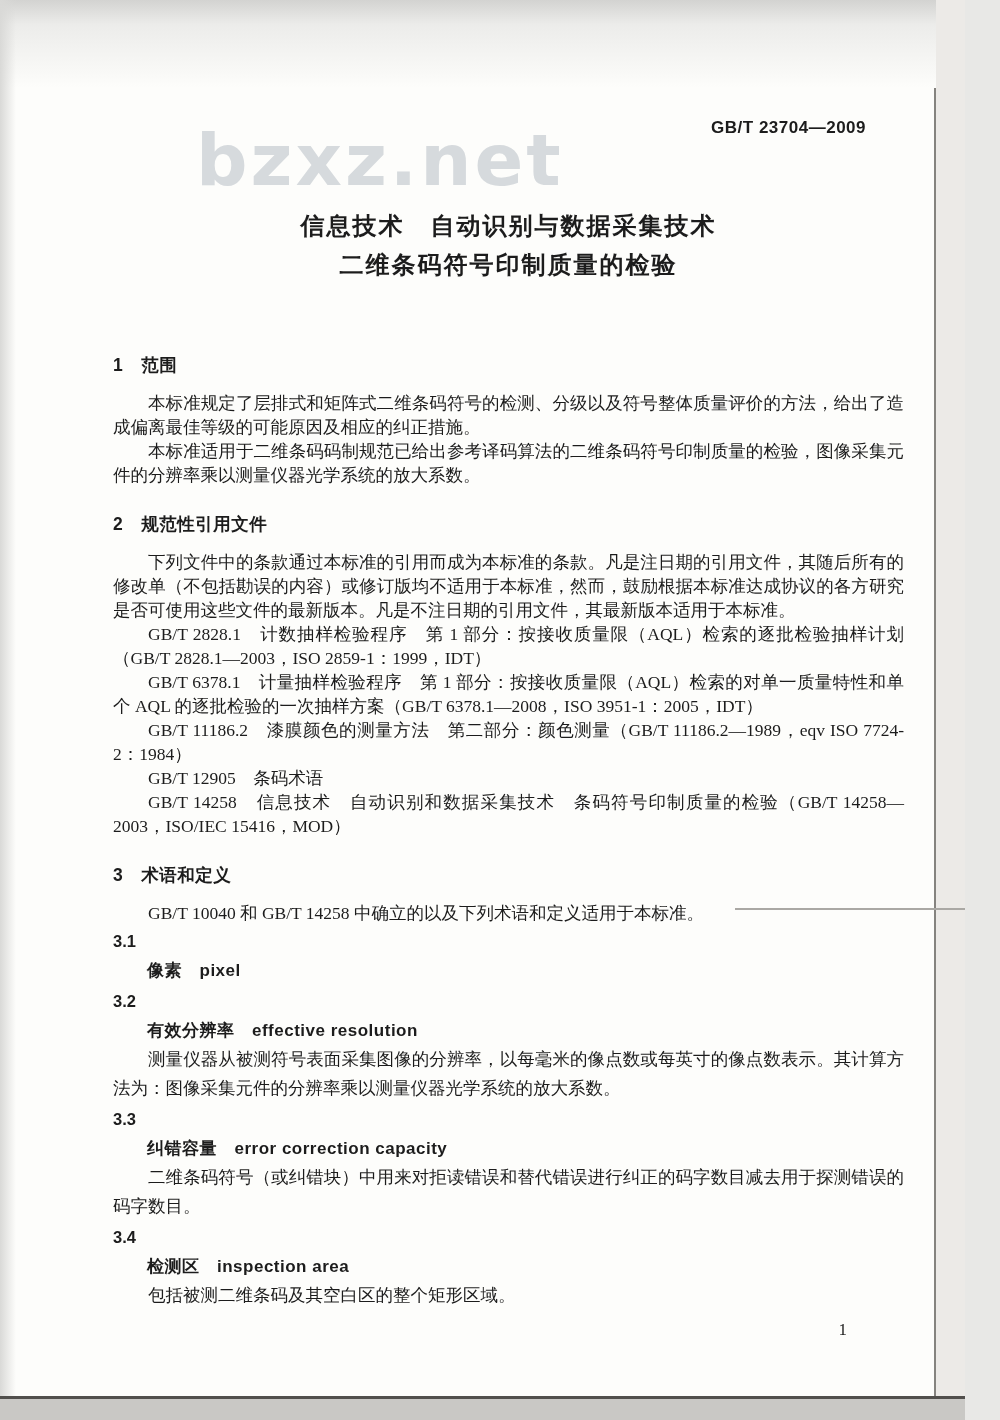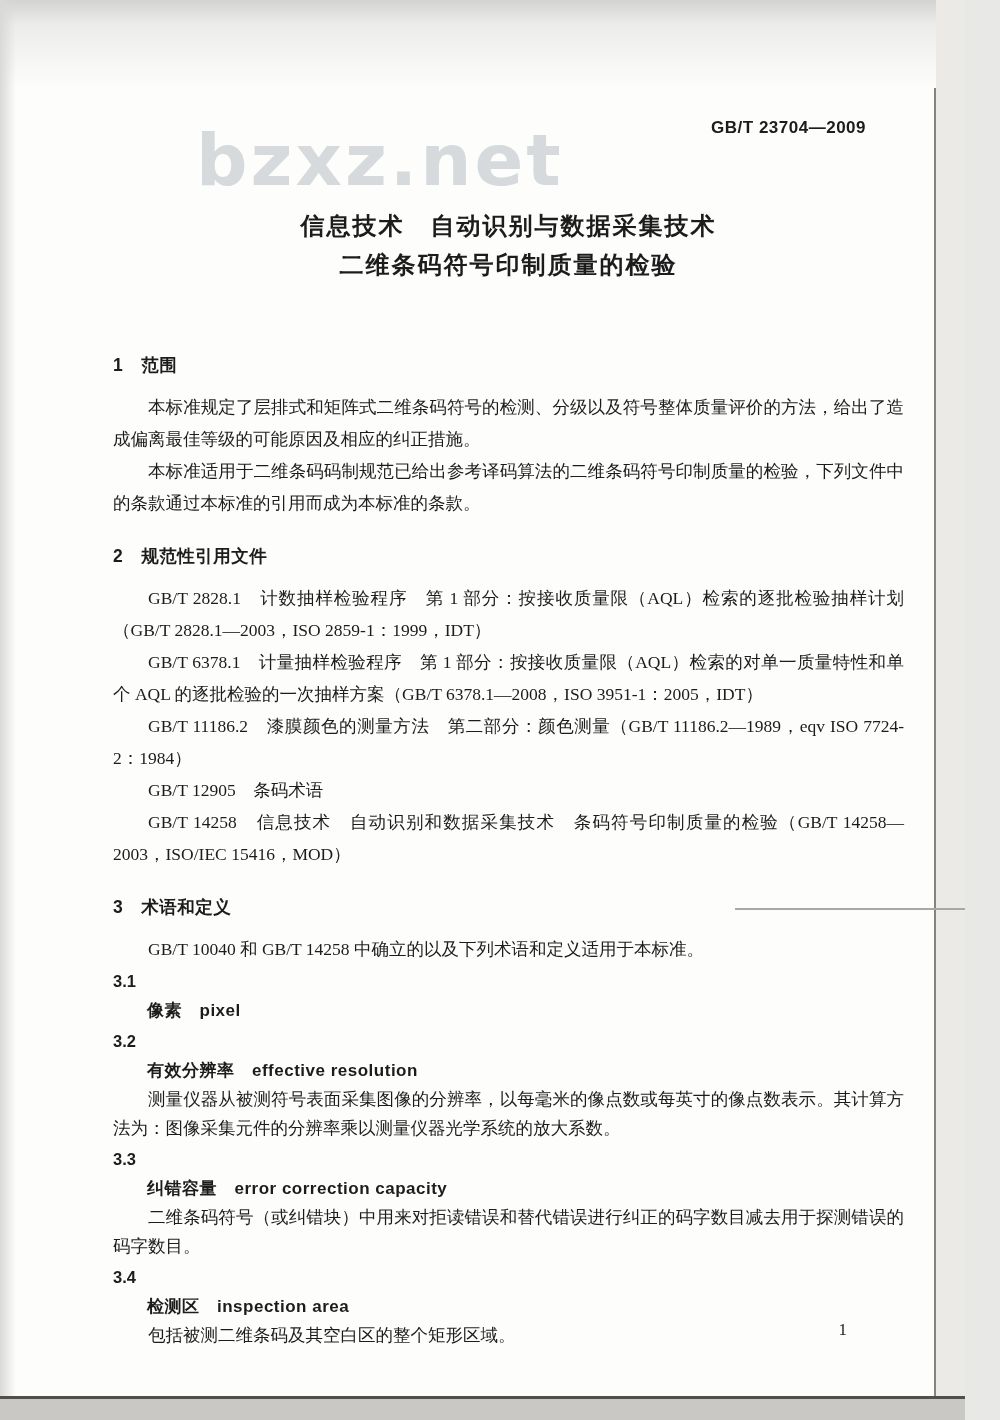--- a/index.html
+++ b/index.html
@@ -78,21 +78,21 @@
     font-family: "Liberation Sans", "DejaVu Sans", sans-serif;
     font-weight: 700;
     font-size: 17.5px;
     line-height: 26px;
     margin: 24px 0 13px 0;
     letter-spacing: 0.5px;
   }
   h2.sec-heading.first { margin-top: 68px; }
   p.body-text {
     font-size: 17.5px;
-    line-height: 32px;
+    line-height: 24px;
     text-align: justify;
   }
   p.indent { text-indent: 2em; }
   .term { margin-top: 2px; }
   .term p { line-height: 29px; }
   .term-num {
     font-family: "Liberation Sans", "DejaVu Sans", sans-serif;
     font-weight: 700;
     font-size: 16.5px;
   }
@@ -127,23 +127,24 @@
 
   <div class="content">
 
     <div class="doc-title">
       <div>信息技术　自动识别与数据采集技术</div>
       <div>二维条码符号印制质量的检验</div>
     </div>
 
     <h2 class="sec-heading first">1　范围</h2>
     <p class="body-text indent">本标准规定了层排式和矩阵式二维条码符号的检测、分级以及符号整体质量评价的方法，给出了造成偏离最佳等级的可能原因及相应的纠正措施。</p>
-    <p class="body-text indent">本标准适用于二维条码码制规范已给出参考译码算法的二维条码符号印制质量的检验，下列文件中的条款通过本标准的引用而成为本标准的条款。</p>
+    <p class="body-text indent">本标准适用于二维条码码制规范已给出参考译码算法的二维条码符号印制质量的检验，图像采集元件的分辨率乘以测量仪器光学系统的放大系数。</p>
 
     <h2 class="sec-heading">2　规范性引用文件</h2>
+    <p class="body-text indent">下列文件中的条款通过本标准的引用而成为本标准的条款。凡是注日期的引用文件，其随后所有的修改单（不包括勘误的内容）或修订版均不适用于本标准，然而，鼓励根据本标准达成协议的各方研究是否可使用这些文件的最新版本。凡是不注日期的引用文件，其最新版本适用于本标准。</p>
     <p class="body-text indent">GB/T 2828.1　计数抽样检验程序　第 1 部分：按接收质量限（AQL）检索的逐批检验抽样计划（GB/T 2828.1—2003，ISO 2859-1：1999，IDT）</p>
     <p class="body-text indent">GB/T 6378.1　计量抽样检验程序　第 1 部分：按接收质量限（AQL）检索的对单一质量特性和单个 AQL 的逐批检验的一次抽样方案（GB/T 6378.1—2008，ISO 3951-1：2005，IDT）</p>
     <p class="body-text indent">GB/T 11186.2　漆膜颜色的测量方法　第二部分：颜色测量（GB/T 11186.2—1989，eqv ISO 7724-2：1984）</p>
     <p class="body-text indent">GB/T 12905　条码术语</p>
     <p class="body-text indent">GB/T 14258　信息技术　自动识别和数据采集技术　条码符号印制质量的检验（GB/T 14258—2003，ISO/IEC 15416，MOD）</p>
 
     <h2 class="sec-heading">3　术语和定义</h2>
     <p class="body-text indent">GB/T 10040 和 GB/T 14258 中确立的以及下列术语和定义适用于本标准。</p>
 
     <div class="term">

